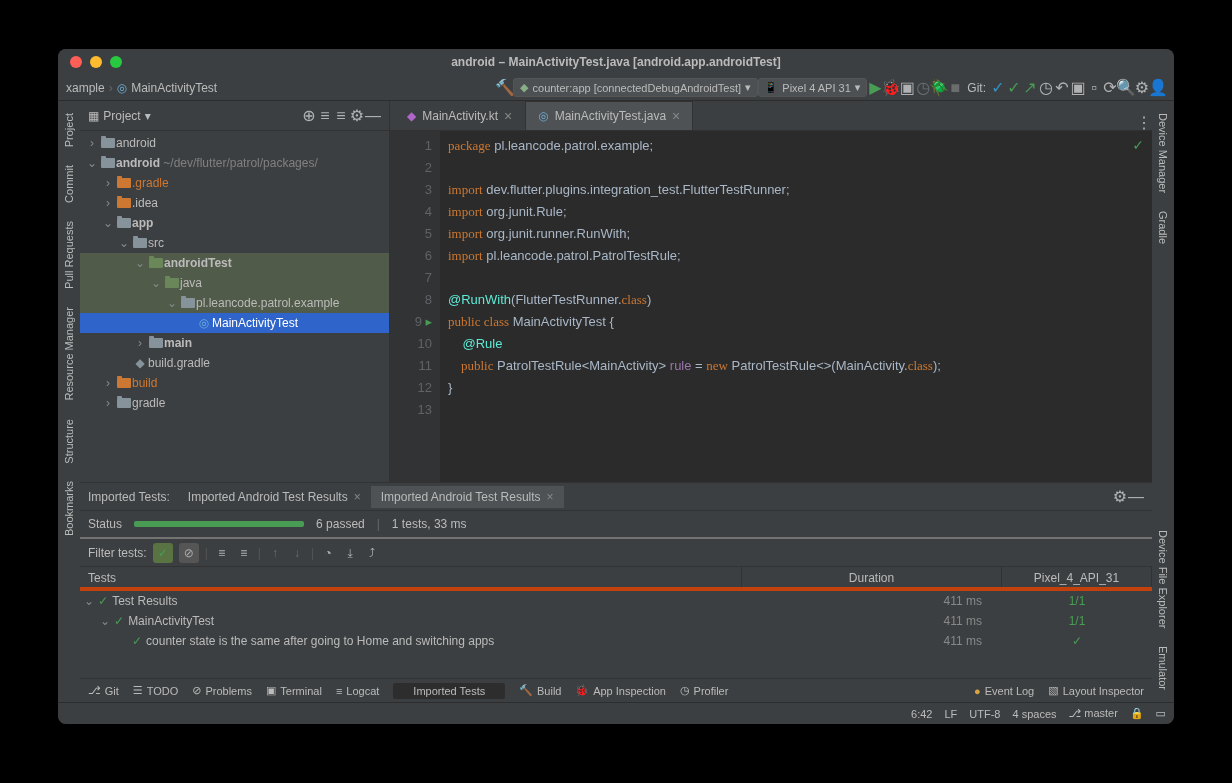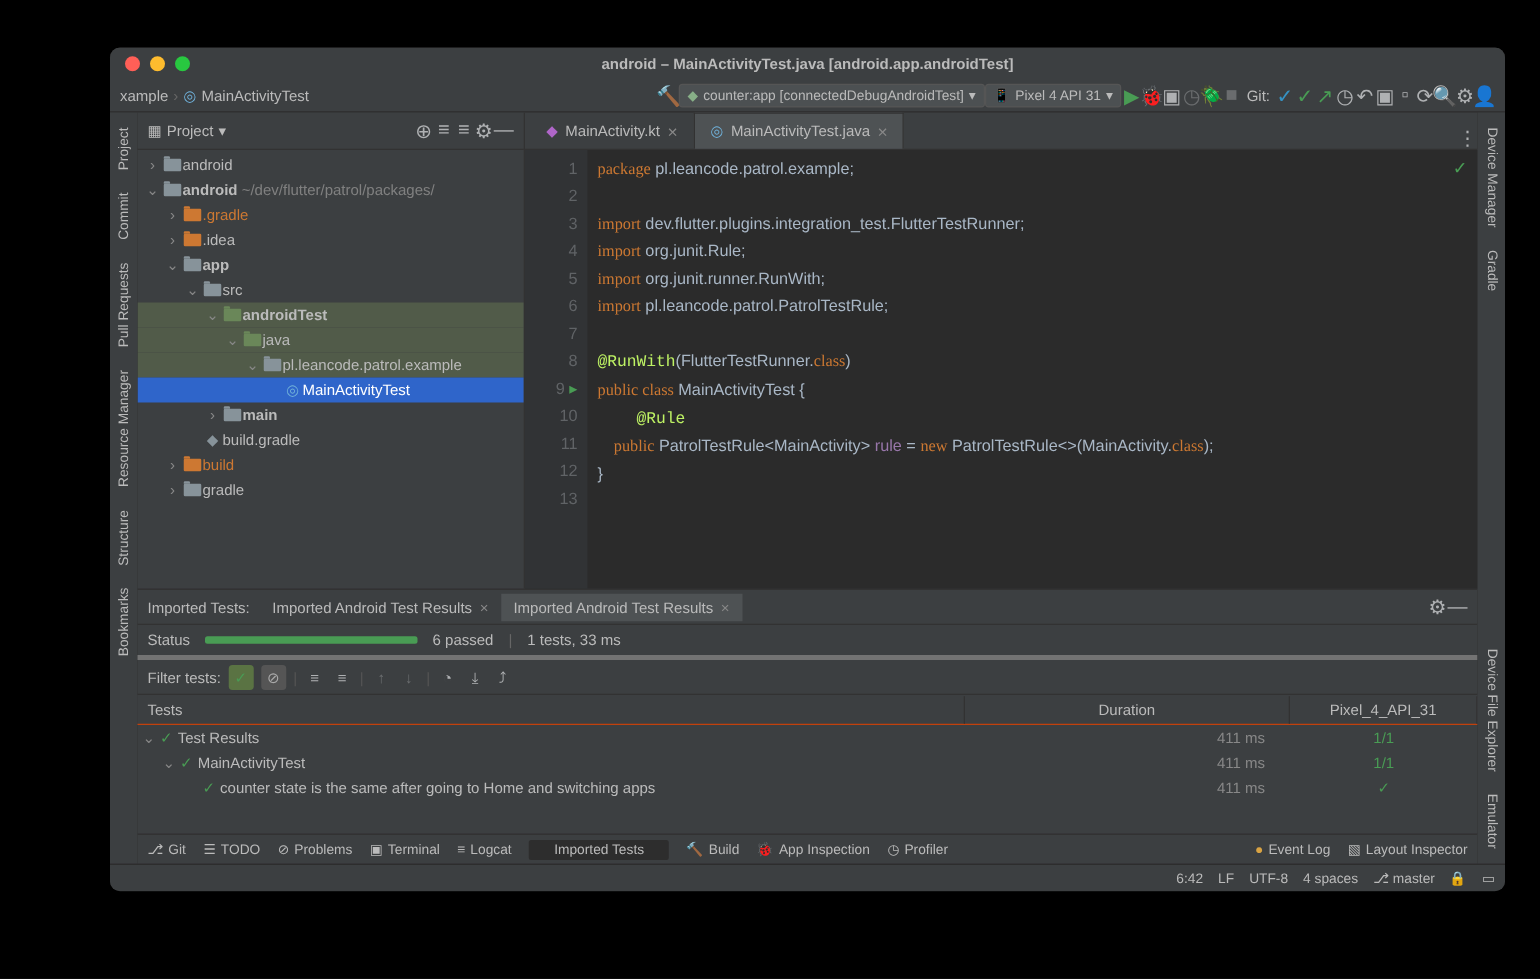--- a/index.html
+++ b/index.html
@@ -1,17 +1,17 @@
 <!DOCTYPE html>
 <html><head>
 <meta charset="utf-8">
 <style>
 * { margin: 0; padding: 0; box-sizing: border-box; font-family: -apple-system, "Segoe UI", sans-serif; }
 body { background: #000; width: 1232px; height: 783px; position: relative; }
-.window { position: absolute; left: 58px; top: 38px; width: 1116px; height: 675px; background: #2b2b2b; border-radius: 8px; overflow: hidden; display: flex; flex-direction: column; box-shadow: 0 10px 40px rgba(0,0,0,0.5); margin-left: 30px; }
+.window { position: absolute; left: 58px; top: 49px; width: 1116px; height: 675px; background: #2b2b2b; border-radius: 8px; overflow: hidden; display: flex; flex-direction: column; box-shadow: 0 10px 40px rgba(0,0,0,0.5); }
 .titlebar { height: 26px; background: #3c3f41; display: flex; align-items: center; position: relative; }
 .traffic { display: flex; gap: 8px; padding-left: 12px; }
 .tl { width: 12px; height: 12px; border-radius: 50%; }
 .tl.red { background: #ff5f57; } .tl.yellow { background: #febc2e; } .tl.green { background: #28c840; }
 .title { position: absolute; left: 0; right: 0; text-align: center; color: #bbb; font-size: 12px; font-weight: 600; }
 .navbar { height: 26px; background: #3c3f41; display: flex; align-items: center; padding: 0 8px; border-bottom: 1px solid #2d2d2d; }
 .breadcrumb { display: flex; align-items: center; gap: 4px; color: #bbb; font-size: 12px; }
 .chev { color: #666; }
 .runconfig { background: #4c5052; border: 1px solid #555; border-radius: 3px; padding: 2px 6px; color: #bbb; font-size: 11px; display: flex; align-items: center; gap: 4px; }
 .tbicon { width: 16px; height: 16px; display: flex; align-items: center; justify-content: center; color: #afb1b3; cursor: pointer; }
@@ -34,33 +34,33 @@
 .tree .muted { color: #808080; }
 .tree .specialfolder { color: #cd7832; }
 .editor { flex: 1; display: flex; flex-direction: column; background: #2b2b2b; }
 .tabs { height: 30px; background: #3c3f41; display: flex; align-items: flex-end; border-bottom: 1px solid #323232; padding-left: 4px; }
 .tab { padding: 6px 12px; color: #bbb; font-size: 12px; border: 1px solid transparent; border-bottom: none; display: flex; align-items: center; gap: 6px; }
 .tab.active { background: #4e5254; border-color: #323232; }
 .tab .close { color: #888; font-size: 14px; }
 .codearea { flex: 1; display: flex; font-family: "Menlo", "Consolas", monospace; font-size: 13px; position: relative; }
 .gutter { width: 50px; background: #313335; color: #606366; text-align: right; padding: 4px 8px 4px 0; line-height: 22px; }
 .code { flex: 1; padding: 4px 8px; line-height: 22px; white-space: pre; color: #a9b7c6; overflow: auto; }
-.kw { color: #cc7832; font-family: Liberation Serif, serif; } .ann { color: #bef264; font-family: Liberation Mono, monospace; }
+.kw { color: #cc7832; font-family: Liberation Serif, serif; } .ann { color: #5eead4; }
 .checkmark { position: absolute; right: 8px; top: 6px; color: #499c54; font-size: 14px; }
 .testspanel { height: 196px; background: #3c3f41; border-top: 1px solid #323232; display: flex; flex-direction: column; }
 .tpheader { height: 28px; display: flex; align-items: center; padding: 0 8px; border-bottom: 1px solid #323232; }
 .tptab { padding: 4px 10px; color: #bbb; font-size: 12px; display: flex; align-items: center; gap: 6px; }
 .tptab.active { background: #4e5254; }
-.tpstatus { height: 28px; display: flex; align-items: center; padding: 0 8px; gap: 12px; color: #bbb; font-size: 12px; border-bottom: 4px solid #737373; }
+.tpstatus { height: 28px; display: flex; align-items: center; padding: 0 8px; gap: 12px; color: #bbb; font-size: 12px; border-bottom: 2px solid #737373; }
 .progbar { width: 170px; height: 6px; background: #499c54; border-radius: 2px; }
 .tpfilter { height: 28px; display: flex; align-items: center; padding: 0 8px; gap: 6px; border-bottom: 1px solid #323232; color: #bbb; font-size: 12px; }
 .filterbtn { width: 20px; height: 20px; border-radius: 3px; display: flex; align-items: center; justify-content: center; }
 .filterbtn.on { background: #5a7343; }
 .tptable { flex: 1; display: flex; flex-direction: column; font-size: 12px; color: #bbb; }
-.tpcols { display: flex; height: 24px; background: #3c3f41; border-bottom: 1px solid #c2410c; align-items: flex-end; }
+.tpcols { display: flex; height: 24px; background: #3c3f41; border-bottom: 4px solid #c2410c; }
 .tpcols > div { padding: 4px 8px; border-right: 1px solid #323232; }
 .tpcols .c1 { flex: 1; } .tpcols .c2 { width: 260px; text-align: center; } .tpcols .c3 { width: 150px; text-align: center; }
 .tprow { display: flex; height: 20px; align-items: center; }
 .tprow .c1 { flex: 1; display: flex; align-items: center; gap: 4px; }
 .tprow .c2 { width: 260px; text-align: right; padding-right: 20px; color: #888; }
 .tprow .c3 { width: 150px; text-align: center; color: #499c54; }
 .pass { color: #499c54; }
 .bottombar { height: 24px; background: #3c3f41; border-top: 1px solid #323232; display: flex; align-items: center; padding: 0 8px; gap: 14px; font-size: 11px; color: #bbb; }
 .bottombar .item { display: flex; align-items: center; gap: 4px; cursor: pointer; }
 .bottombar .item.active { background: #2d2d2d; padding: 2px 20px; border-radius: 2px; }

